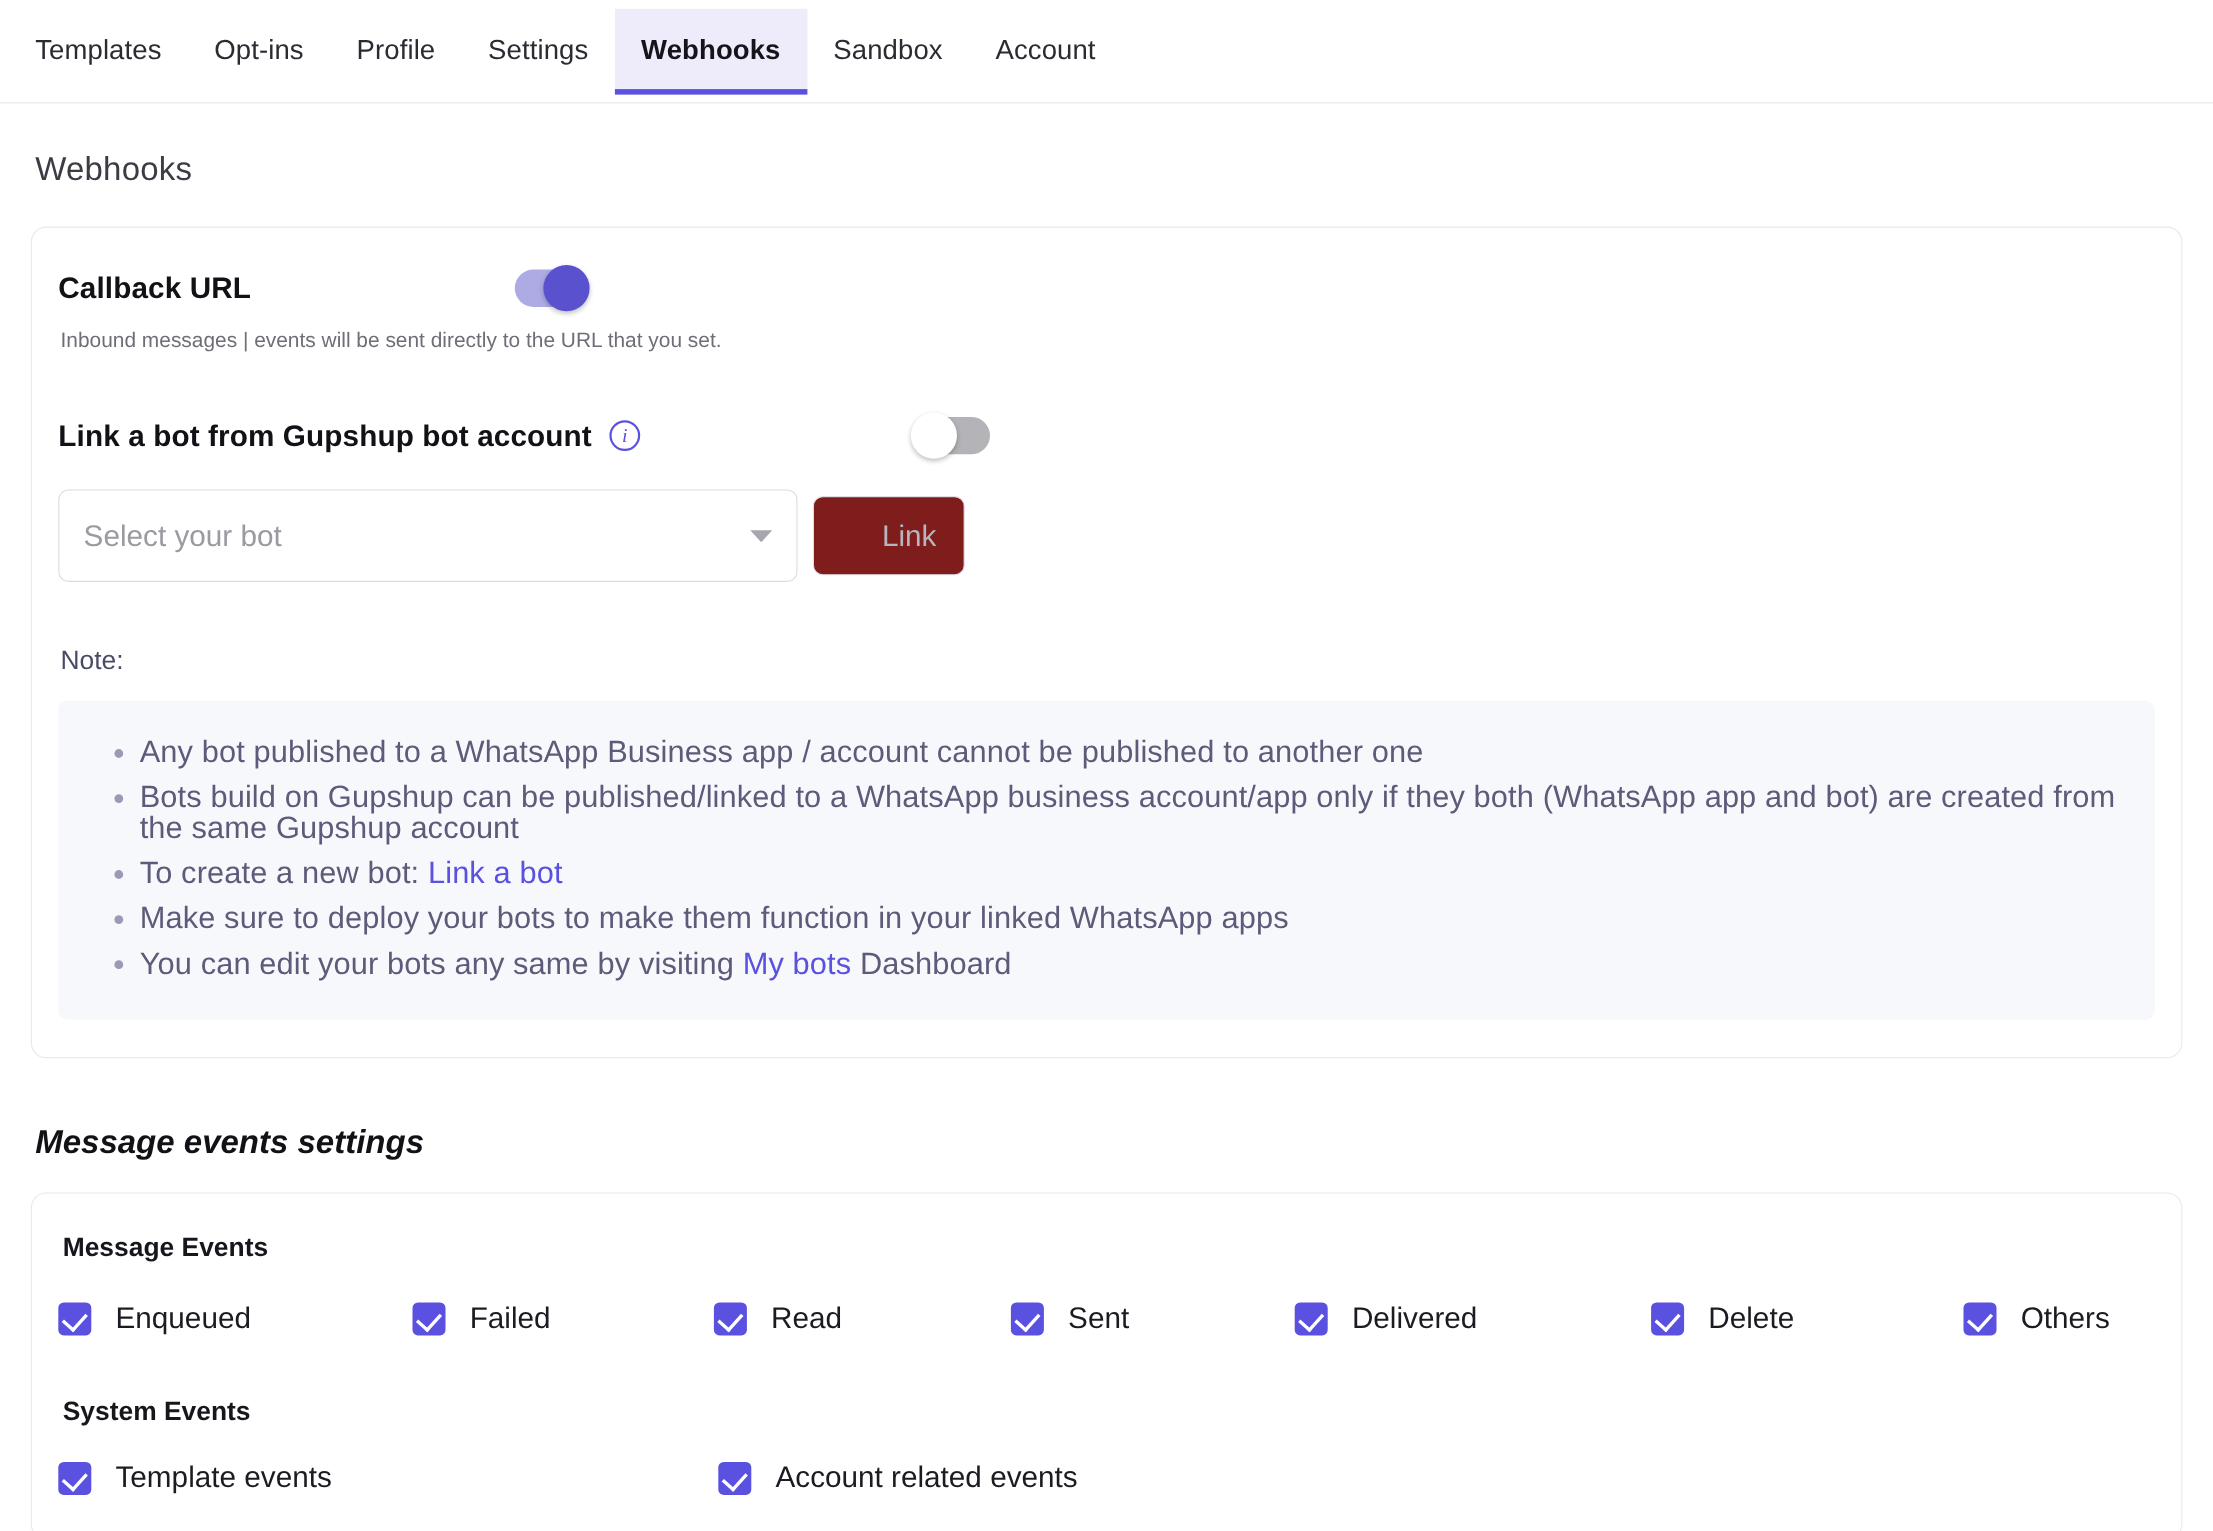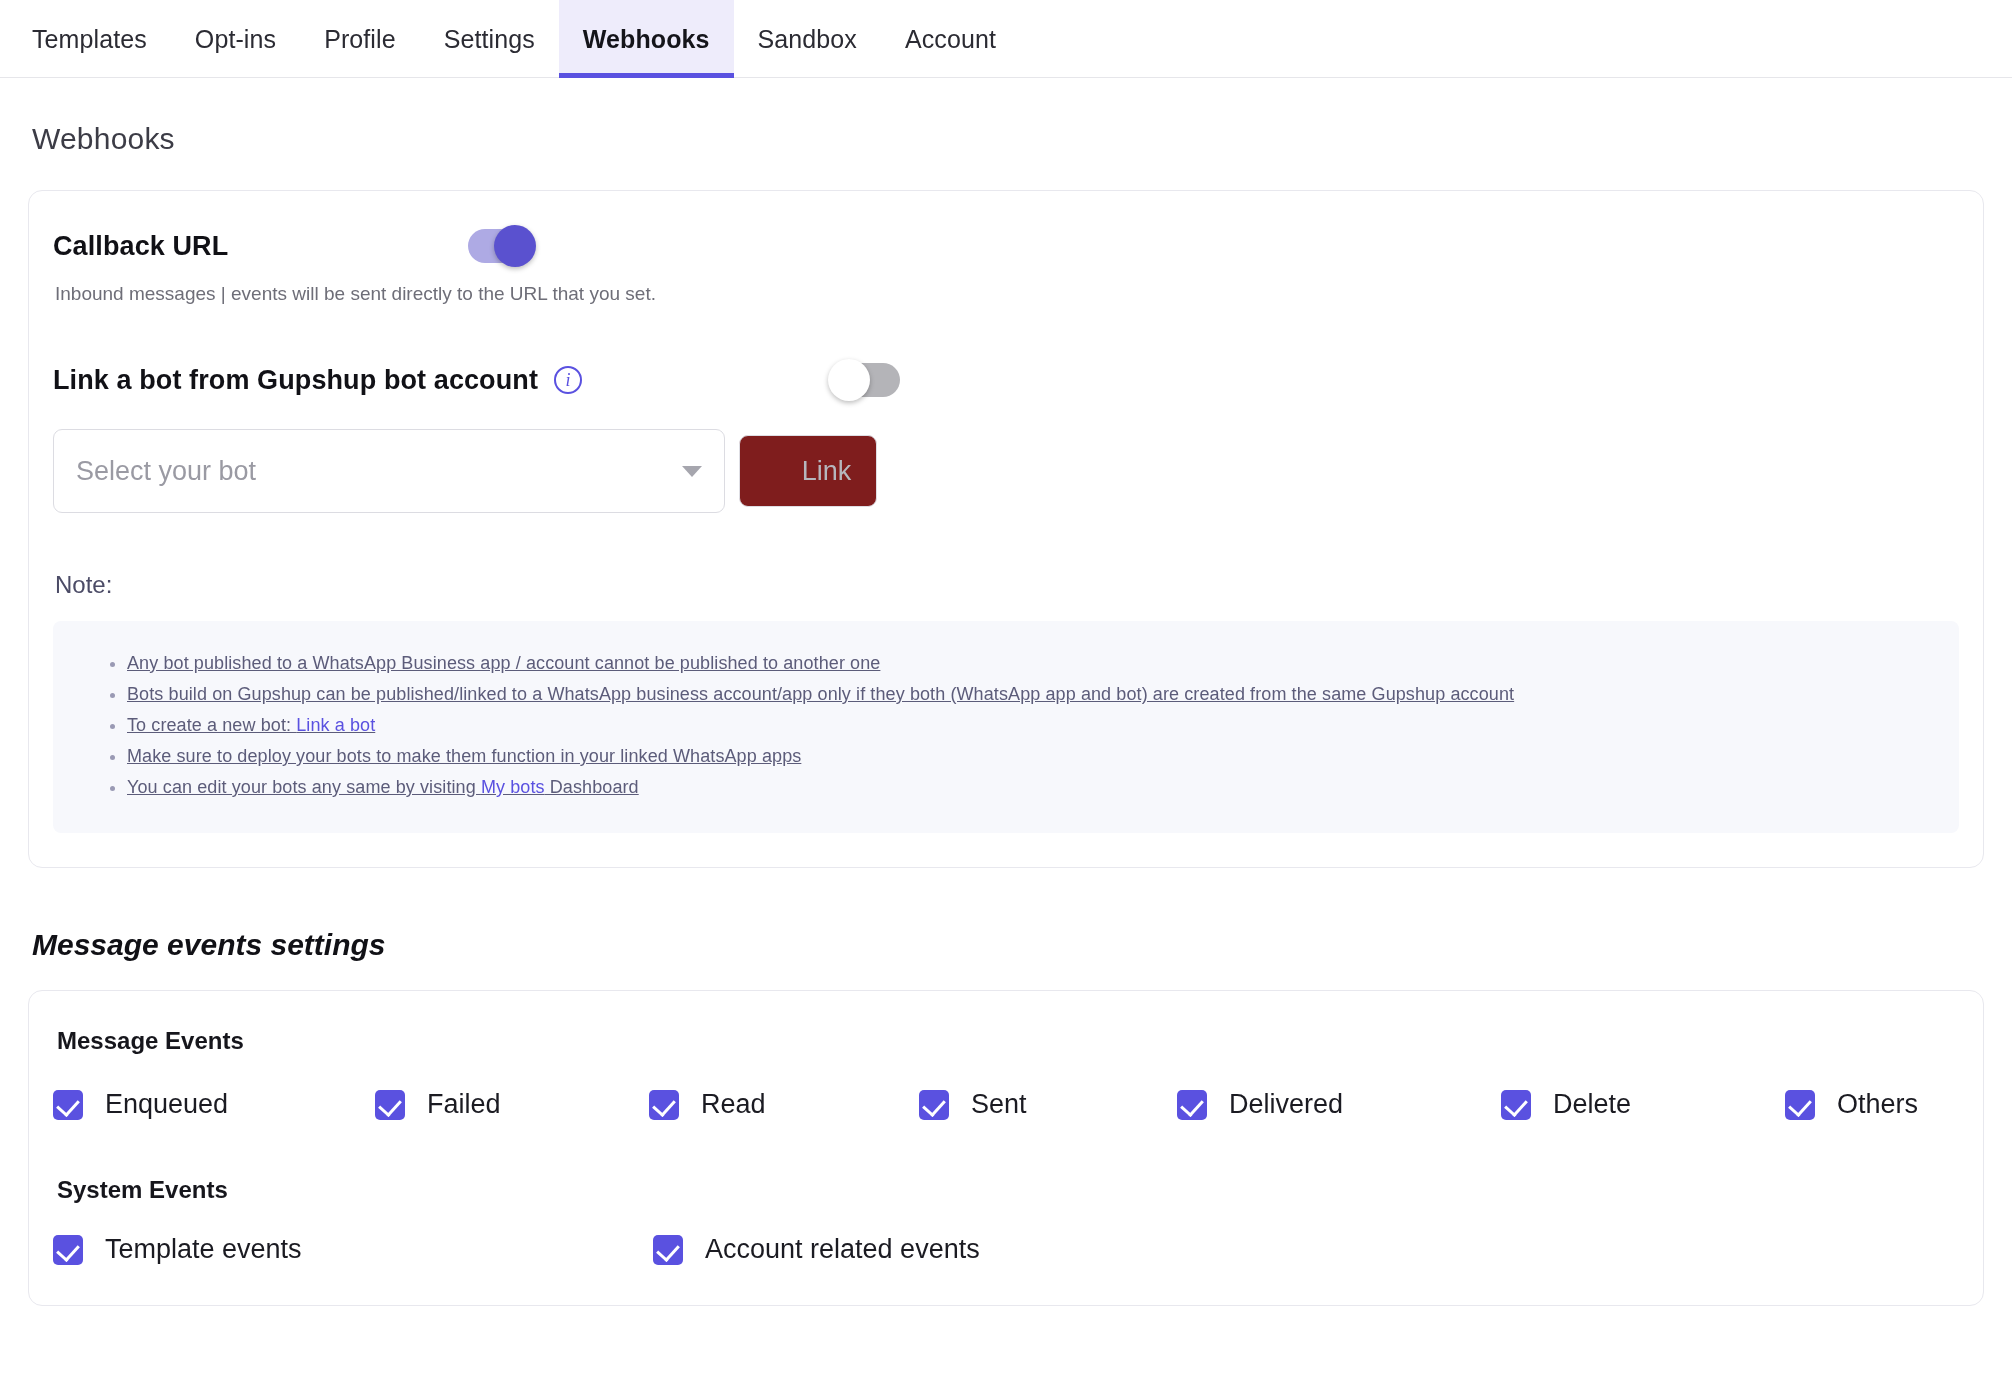--- a/index.html
+++ b/index.html
@@ -8,24 +8,24 @@
     width: 2012px;
     height: 1392px;
     background: #ffffff;
     font-family: "Liberation Sans", sans-serif;
     color: #1b1b1f;
     overflow: hidden;
   }
 
   
   .tabbar {
-    height: 78px;
+    height: 94px;
     border-bottom: 1px solid #e6e6ea;
     display: flex;
-    align-items: flex-start;
+    align-items: center;
     padding-left: 8px;
     position: relative;
   }
   .tab {
     position: relative;
     padding: 0 24px;
     height: 78px;
     display: flex;
     align-items: center;
     justify-content: center;
@@ -215,26 +215,25 @@
     color: #4b4b66;
     margin: 58px 0 22px 2px;
   }
   .note-box {
     background: #f7f8fc;
     border-radius: 8px;
     padding: 20px 24px 24px 24px;
   }
   .note-box ul { margin: 0; padding-left: 50px; }
   .note-box li {
-    font-size: 18px;
+    font-size: 28px;
     color: #5c5c7a;
     line-height: 1.0;
     margin: 13px 0;
     letter-spacing: 0.1px;
-    text-decoration: underline;
   }
   .note-box li::marker { color: #9a9ab4; }
   .note-box a { color: #5a51e0; text-decoration: none; }
 
   
   .h2 {
     font-size: 30px;
     font-weight: bold;
     color: #111116;
     margin: 60px 0 28px 4px;

